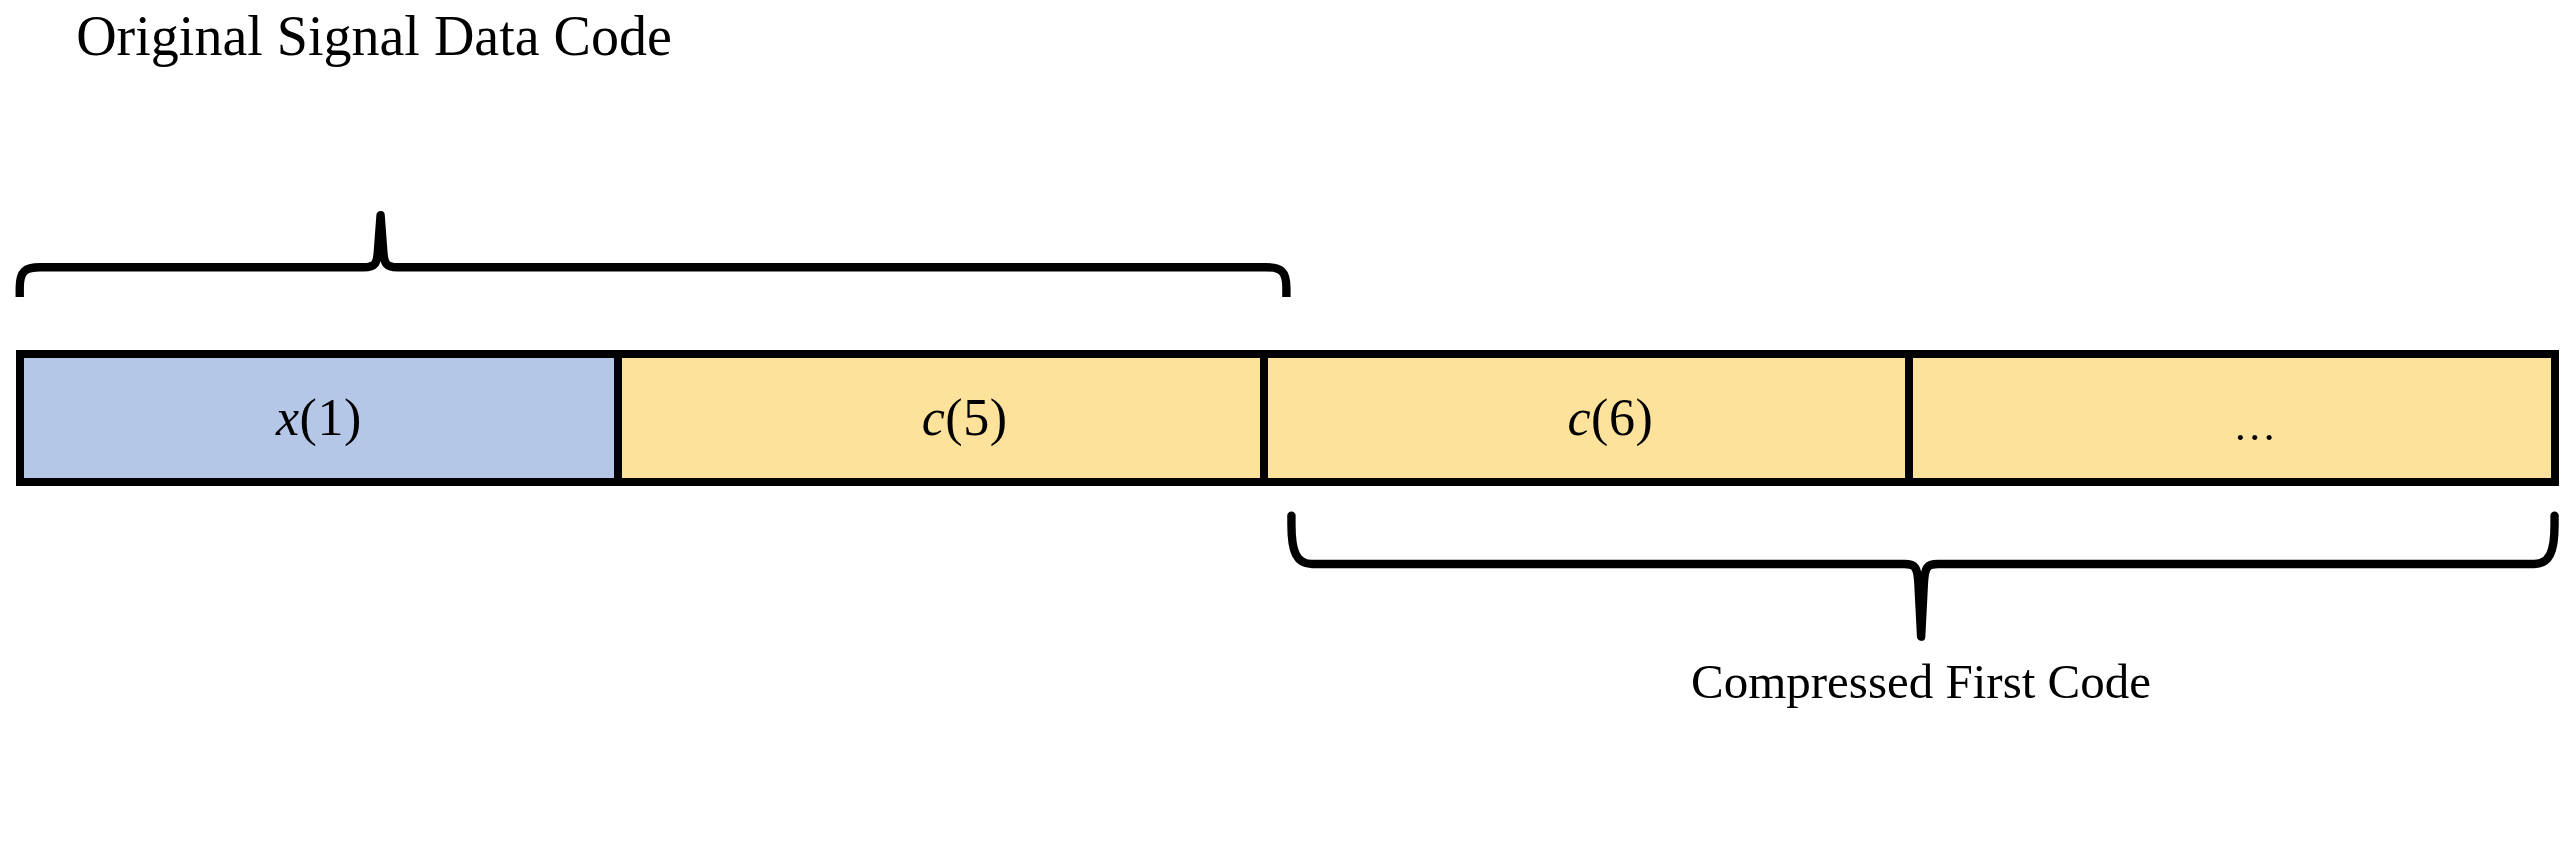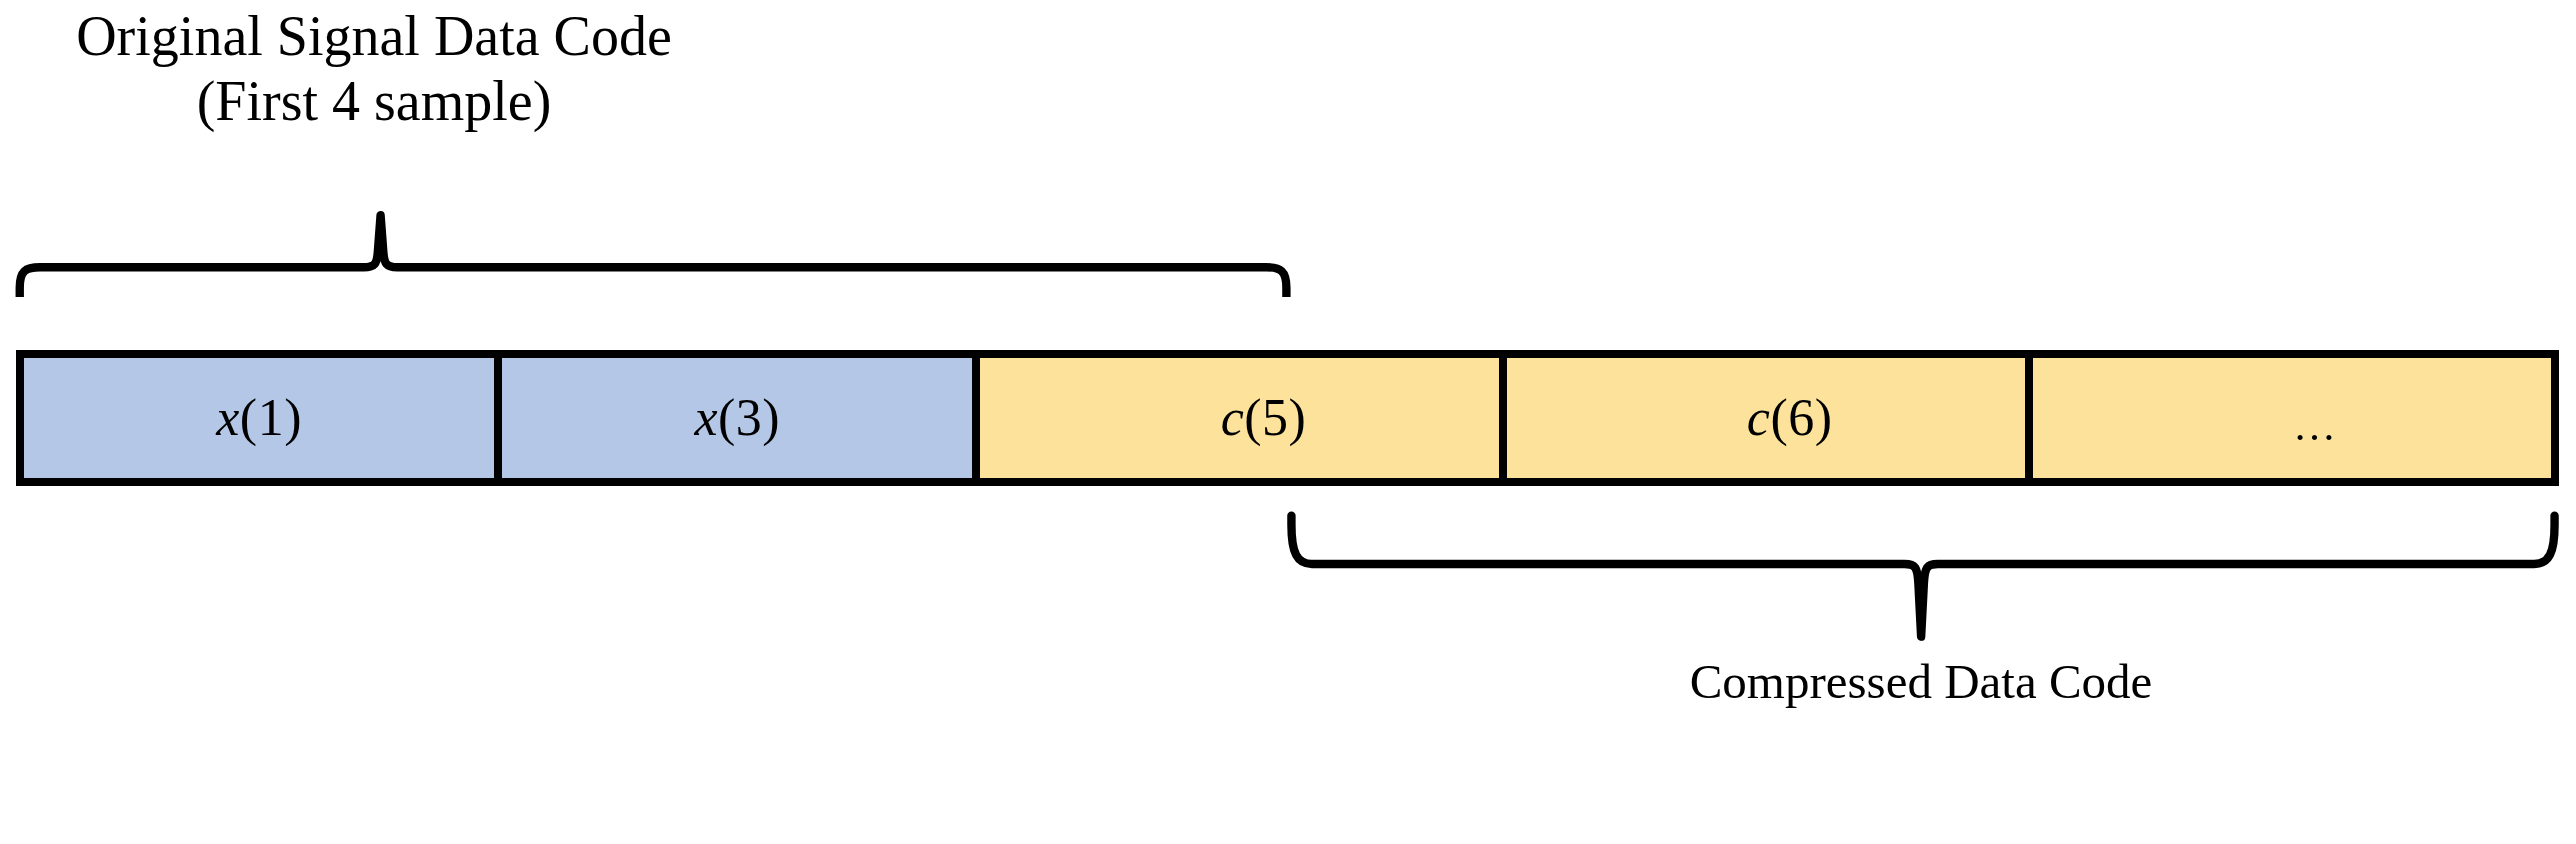--- a/index.html
+++ b/index.html
@@ -106,21 +106,20 @@
     top: 7.5px;
   }
 </style>
 </head>
 <body>
 
 <div id="page">
 
   <div id="top-caption" class="caption">
     <span class="caption-line">Original Signal Data Code</span>
-    <span class="caption-line">(First 4 sample)</span>
   </div>
 
   <div id="top-brace-wrap">
     <svg class="brace-svg" width="1290" height="93" viewBox="0 0 1380 100">
       <path d="M 8,100
                L 8,90
                C 8,72 14,68 30,68
                L 378,68
                C 390,68 392,64 393,52
                L 396,12
@@ -132,23 +131,20 @@
     </svg>
   </div>
 
   <div id="code-strip">
 
     <div class="cell blue">
       <span class="cell-label"><span class="mvar">x</span><span class="mparen">(1)</span></span>
     </div>
 
 
-    <div class="cell blue">
-      <span class="cell-label"><span class="mvar">x</span><span class="mparen">(3)</span></span>
-    </div>
 
 
     <div class="cell yellow">
       <span class="cell-label"><span class="mvar">c</span><span class="mparen">(5)</span></span>
     </div>
 
     <div class="cell yellow">
       <span class="cell-label"><span class="mvar">c</span><span class="mparen">(6)</span></span>
     </div>
 
@@ -169,17 +165,17 @@
                L 684,136
                L 687,78
                C 688,62 690,58 702,58
                L 1342,58
                C 1358,58 1364,46 1364,16
                L 1364,6" fill="none" stroke="#000000" stroke-width="9" stroke-linecap="round" stroke-linejoin="round"></path>
     </svg>
   </div>
 
   <div id="bottom-caption" class="caption">
-    <span class="caption-line">Compressed Data Code</span>
+    <span class="caption-line">Compressed First Code</span>
   </div>
 
 </div>
 
 
 </body></html>

